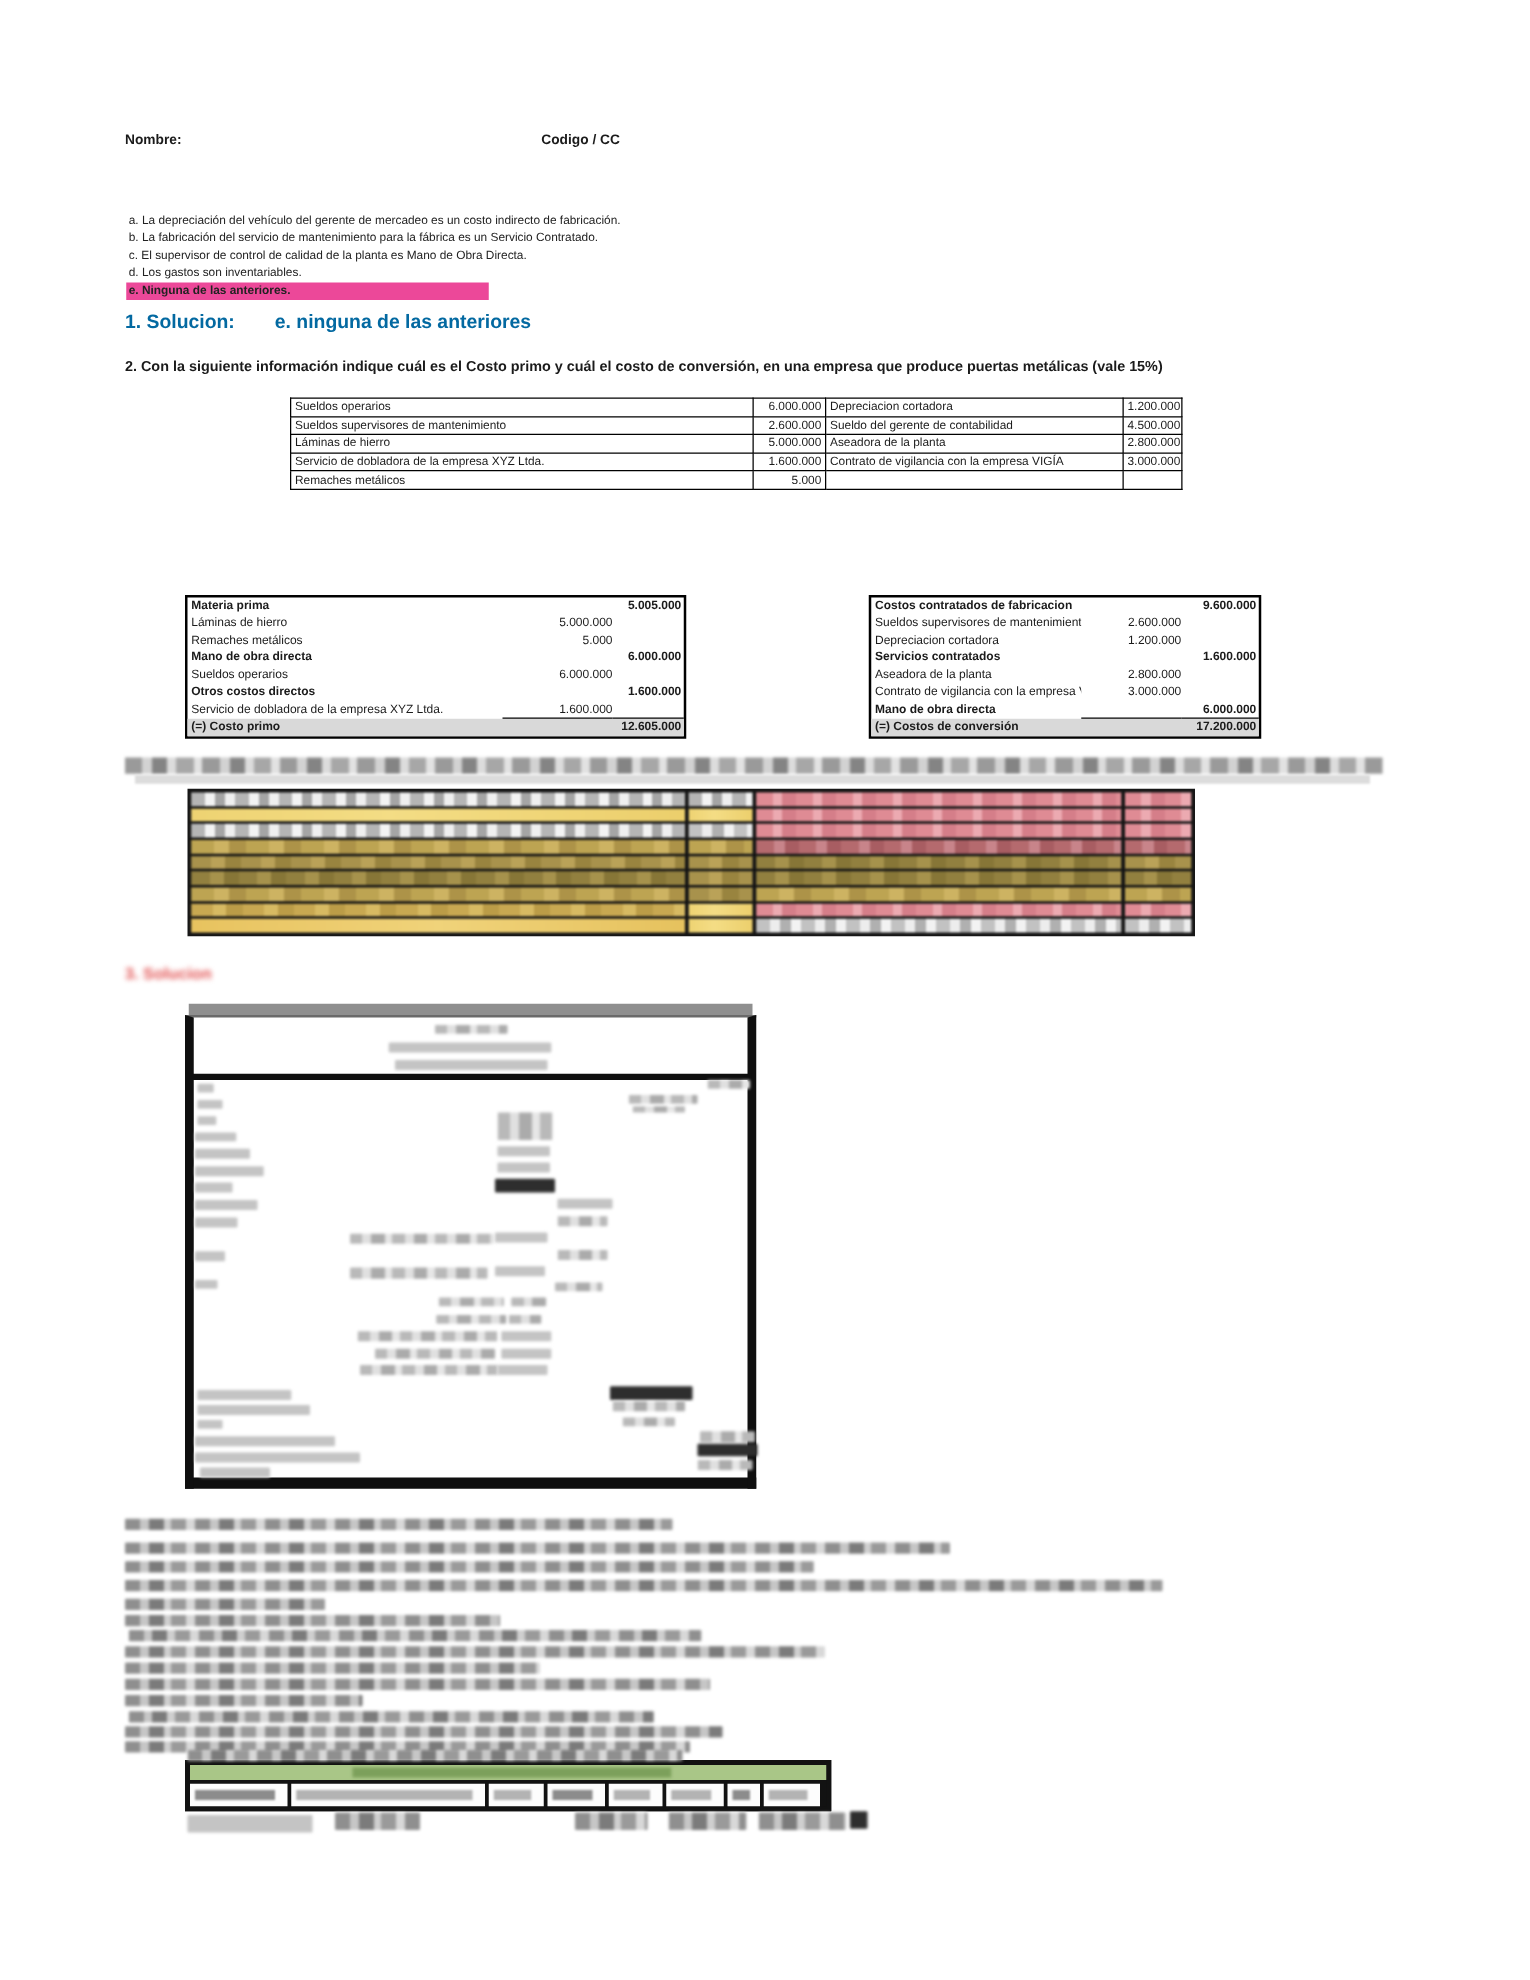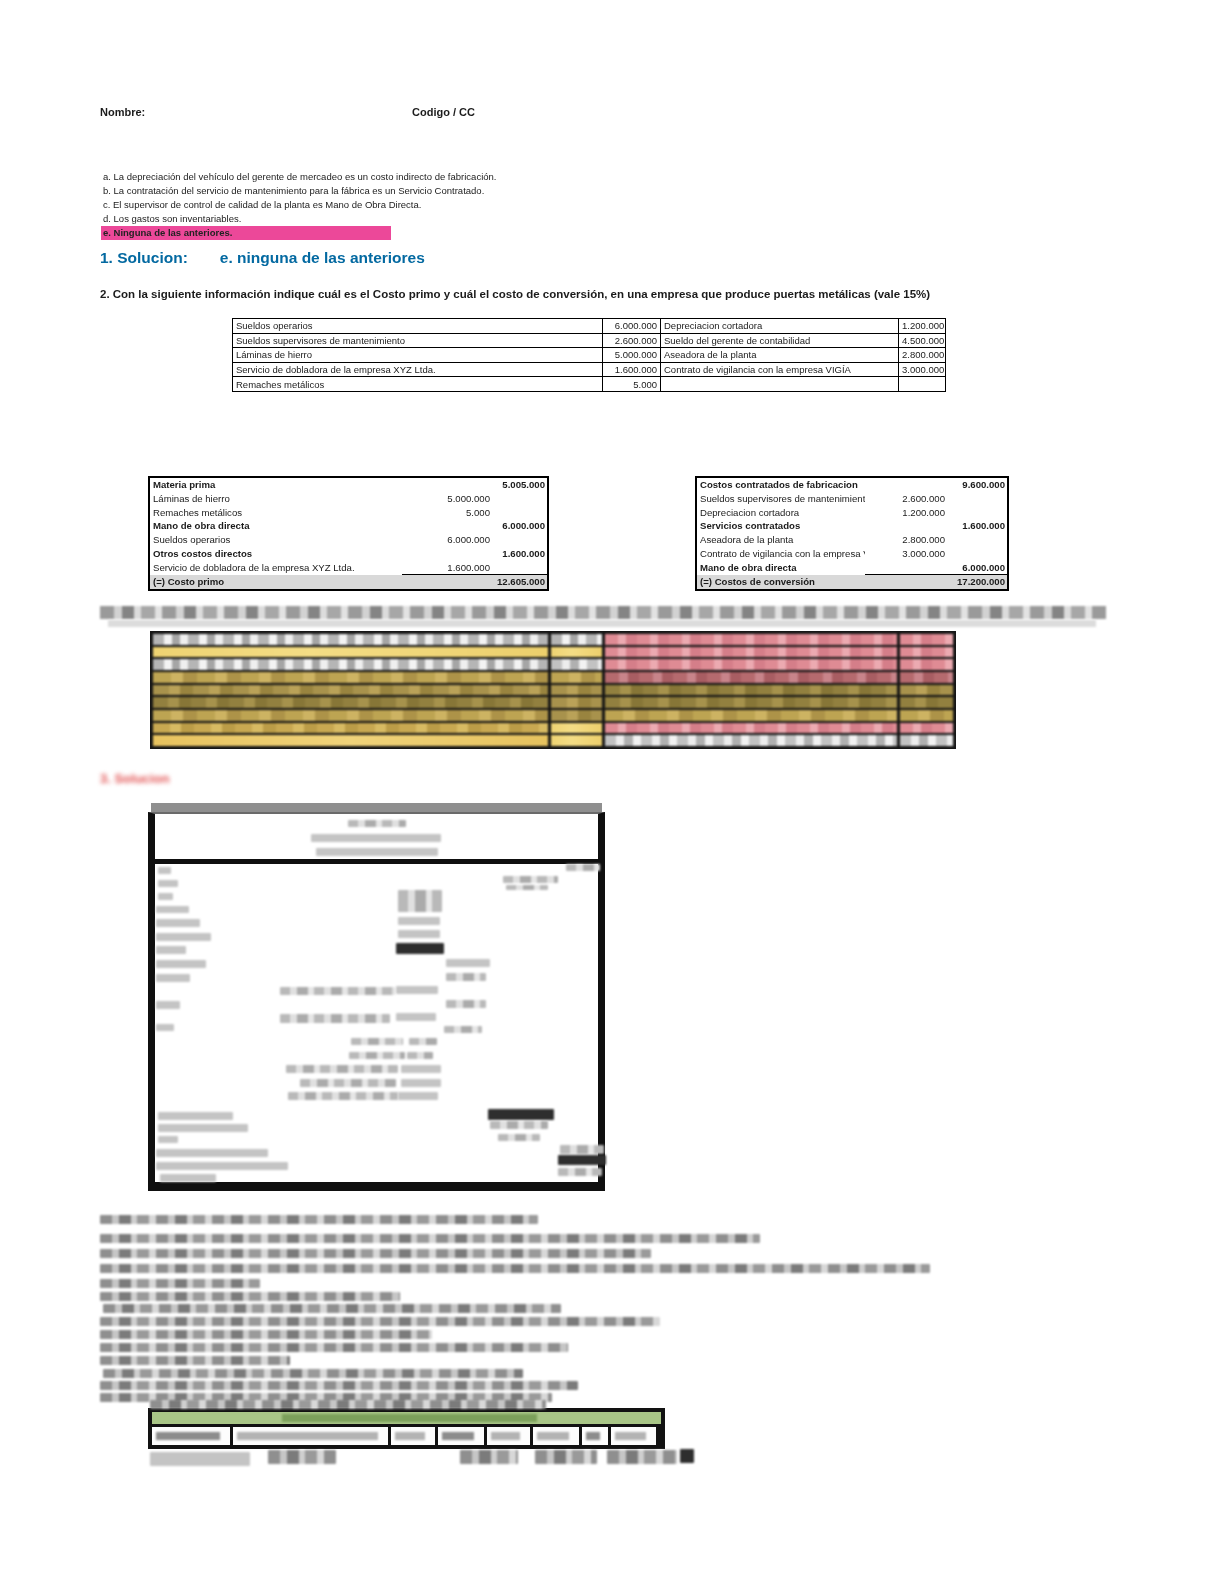--- a/index.html
+++ b/index.html
@@ -1,21 +1,21 @@
 <!DOCTYPE html>
 <html><head>
 <meta charset="utf-8">
 <style>
   html,body{margin:0;padding:0;background:#fff;}
   .page{position:relative;width:1224px;height:1584px;background:#ffffff;
         font-family:"Liberation Sans",sans-serif;color:#1b1b1b;overflow:hidden;}
 
   
   .hdr-name{position:absolute;left:100px;top:106px;font-size:11px;font-weight:bold;}
-  .hdr-code{position:absolute;left:412px;top:106px;font-size:11px;font-weight:bold;}
+  .hdr-code{position:absolute;left:433px;top:106px;font-size:11px;font-weight:bold;}
 
   
   .q1-title{position:absolute;left:100px;top:131px;font-size:17px;font-weight:bold;letter-spacing:-.2px;}
   .options{position:absolute;left:103px;top:170px;font-size:9.5px;line-height:14px;color:#222;}
   .options .opt{white-space:nowrap;}
   .options .hl{background:#ec4899;font-weight:bold;width:288px;padding-left:2px;margin-left:-2px;}
 
   .sol{position:absolute;font-weight:bold;color:#0369a1;white-space:nowrap;}
   .sol1{left:100px;top:249px;font-size:15.5px;}
   .sol1 .sol-val{margin-left:32px;}
@@ -96,21 +96,21 @@
 </head>
 <body>
 
 <div class="page">
 
   <div class="hdr-name">Nombre:</div>
   <div class="hdr-code">Codigo / CC</div>
 
   <div class="options">
     <div class="opt">a. La depreciación del vehículo del gerente de mercadeo es un costo indirecto de fabricación.</div>
-    <div class="opt">b. La contratación del servicio de mantenimiento para la fábrica es un Servicio Contratado.</div>
+    <div class="opt">b. La fabricación del servicio de mantenimiento para la fábrica es un Servicio Contratado.</div>
     <div class="opt">c. El supervisor de control de calidad de la planta es Mano de Obra Directa.</div>
     <div class="opt">d. Los gastos son inventariables.</div>
     <div class="opt hl">e. Ninguna de las anteriores.</div>
   </div>
   <div class="sol sol1">
     <span>1. Solucion:</span><span class="sol-val">e. ninguna de las anteriores</span>
   </div>
 
   <div class="q2-title">2. Con la siguiente información indique cuál es el Costo primo y cuál el costo de conversión, en una empresa que produce puertas metálicas (vale 15%)</div>
 

